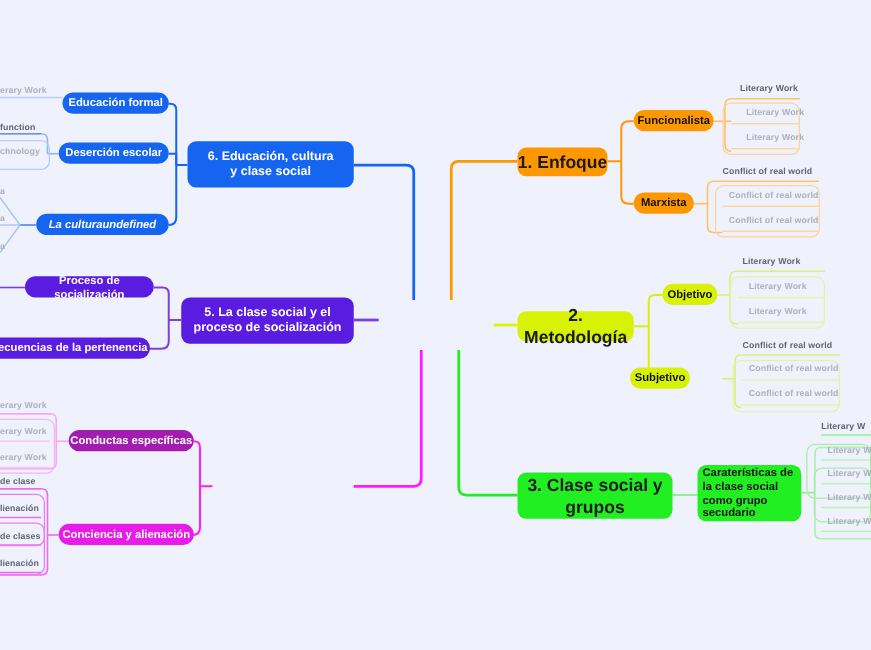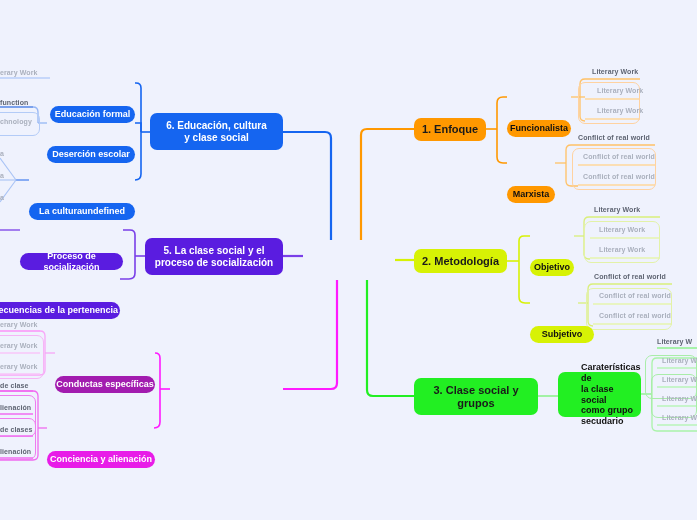--- a/index.html
+++ b/index.html
@@ -26,59 +26,59 @@
     border-radius: 7px;
     display: flex;
     align-items: center;
     justify-content: center;
     text-align: center;
     font-weight: bold;
     line-height: 1.18;
     white-space: pre-line;
     z-index: 5;
   }
-  .node.pill { border-radius: 11px; margin-top: 32px; }
+  .node.pill { border-radius: 11px; }
 
   
   #n-center {
     left: 303px; top: 240px;
     width: 92px; height: 40px;
     background: #2e10d8;
     color: #ffffff;
     font-family: "Liberation Serif", serif;
     font-size: 11.5px;
     letter-spacing: .2px;
     border-radius: 6px;
     box-shadow: 0 0 0 0 rgba(0,0,0,0);
   }
 
   
-  .main { font-size: 11px; }
+  .main { font-size: 14px; }
   #n-1 { left: 414px; top: 118px; width: 72px; height: 23px; background:#ff9800; color:#1a1a1a; }
   #n-2 { left: 414px; top: 249px; width: 93px; height: 24px; background:#d7f205; color:#1a1a1a; }
   #n-3 { left: 414px; top: 378px; width: 124px; height: 37px; background:#22ef22; color:#1a1a1a; }
   #n-4 { left: 170px; top: 363px; width: 113px; height: 52px; background:#e81ce8; color:#ffffff; padding:0 5px; font-size:10px; }
   #n-5 { left: 145px; top: 238px; width: 138px; height: 37px; background:#5a1ce0; color:#ffffff; font-size:10px; }
   #n-6 { left: 150px; top: 113px; width: 133px; height: 37px; background:#1565f0; color:#ffffff; font-size:10px; }
 
   
   .sub { font-size: 9px; }
   #n-1a { left: 507px; top: 88px; width: 64px; height: 17px; background:#ff9800; color:#111; }
   #n-1b { left: 507px; top: 154px; width: 48px; height: 17px; background:#ff9800; color:#111; }
   #n-2a { left: 530px; top: 227px; width: 44px; height: 17px; background:#d7f205; color:#111; }
-  #n-2b { left: 530px; top: 294px; width: 64px; height: 17px; background:#d7f205; color:#111; }
+  #n-2b { left: 504px; top: 294px; width: 48px; height: 17px; background:#d7f205; color:#111; }
   #n-3a { left: 558px; top: 372px; width: 83px; height: 45px; background:#22ef22; color:#111;
-          justify-content:flex-start; text-align:left; padding:0 23px; line-height:1.22; }
+          justify-content:flex-start; text-align:left; padding:0 4px; line-height:1.22; }
   #n-4a { left: 55px; top: 344px; width: 100px; height: 17px; background:#a21caf; color:#fff; }
   #n-4b { left: 47px; top: 419px; width: 108px; height: 17px; background:#e81ce8; color:#fff; }
   #n-5a { left: 20px; top: 221px; width: 103px; height: 17px; background:#5a1ce0; color:#fff; }
   #n-5b { left: -14px; top: 270px; width: 134px; height: 17px; background:#5a1ce0; color:#fff; }
   #n-6a { left: 50px; top: 74px; width: 85px; height: 17px; background:#1565f0; color:#fff; }
   #n-6b { left: 47px; top: 114px; width: 88px; height: 17px; background:#1565f0; color:#fff; }
-  #n-6c { left: 29px; top: 171px; width: 106px; height: 17px; background:#1565f0; color:#fff; }
+  #n-6c { left: 29px; top: 171px; width: 106px; height: 17px; background:#1565f0; color:#fff;font-style:italic; }
 
   
   .leaf {
     position: absolute;
     font-size: 7px;
     font-weight: bold;
     white-space: nowrap;
     z-index: 4;
     letter-spacing: .1px;
   }

